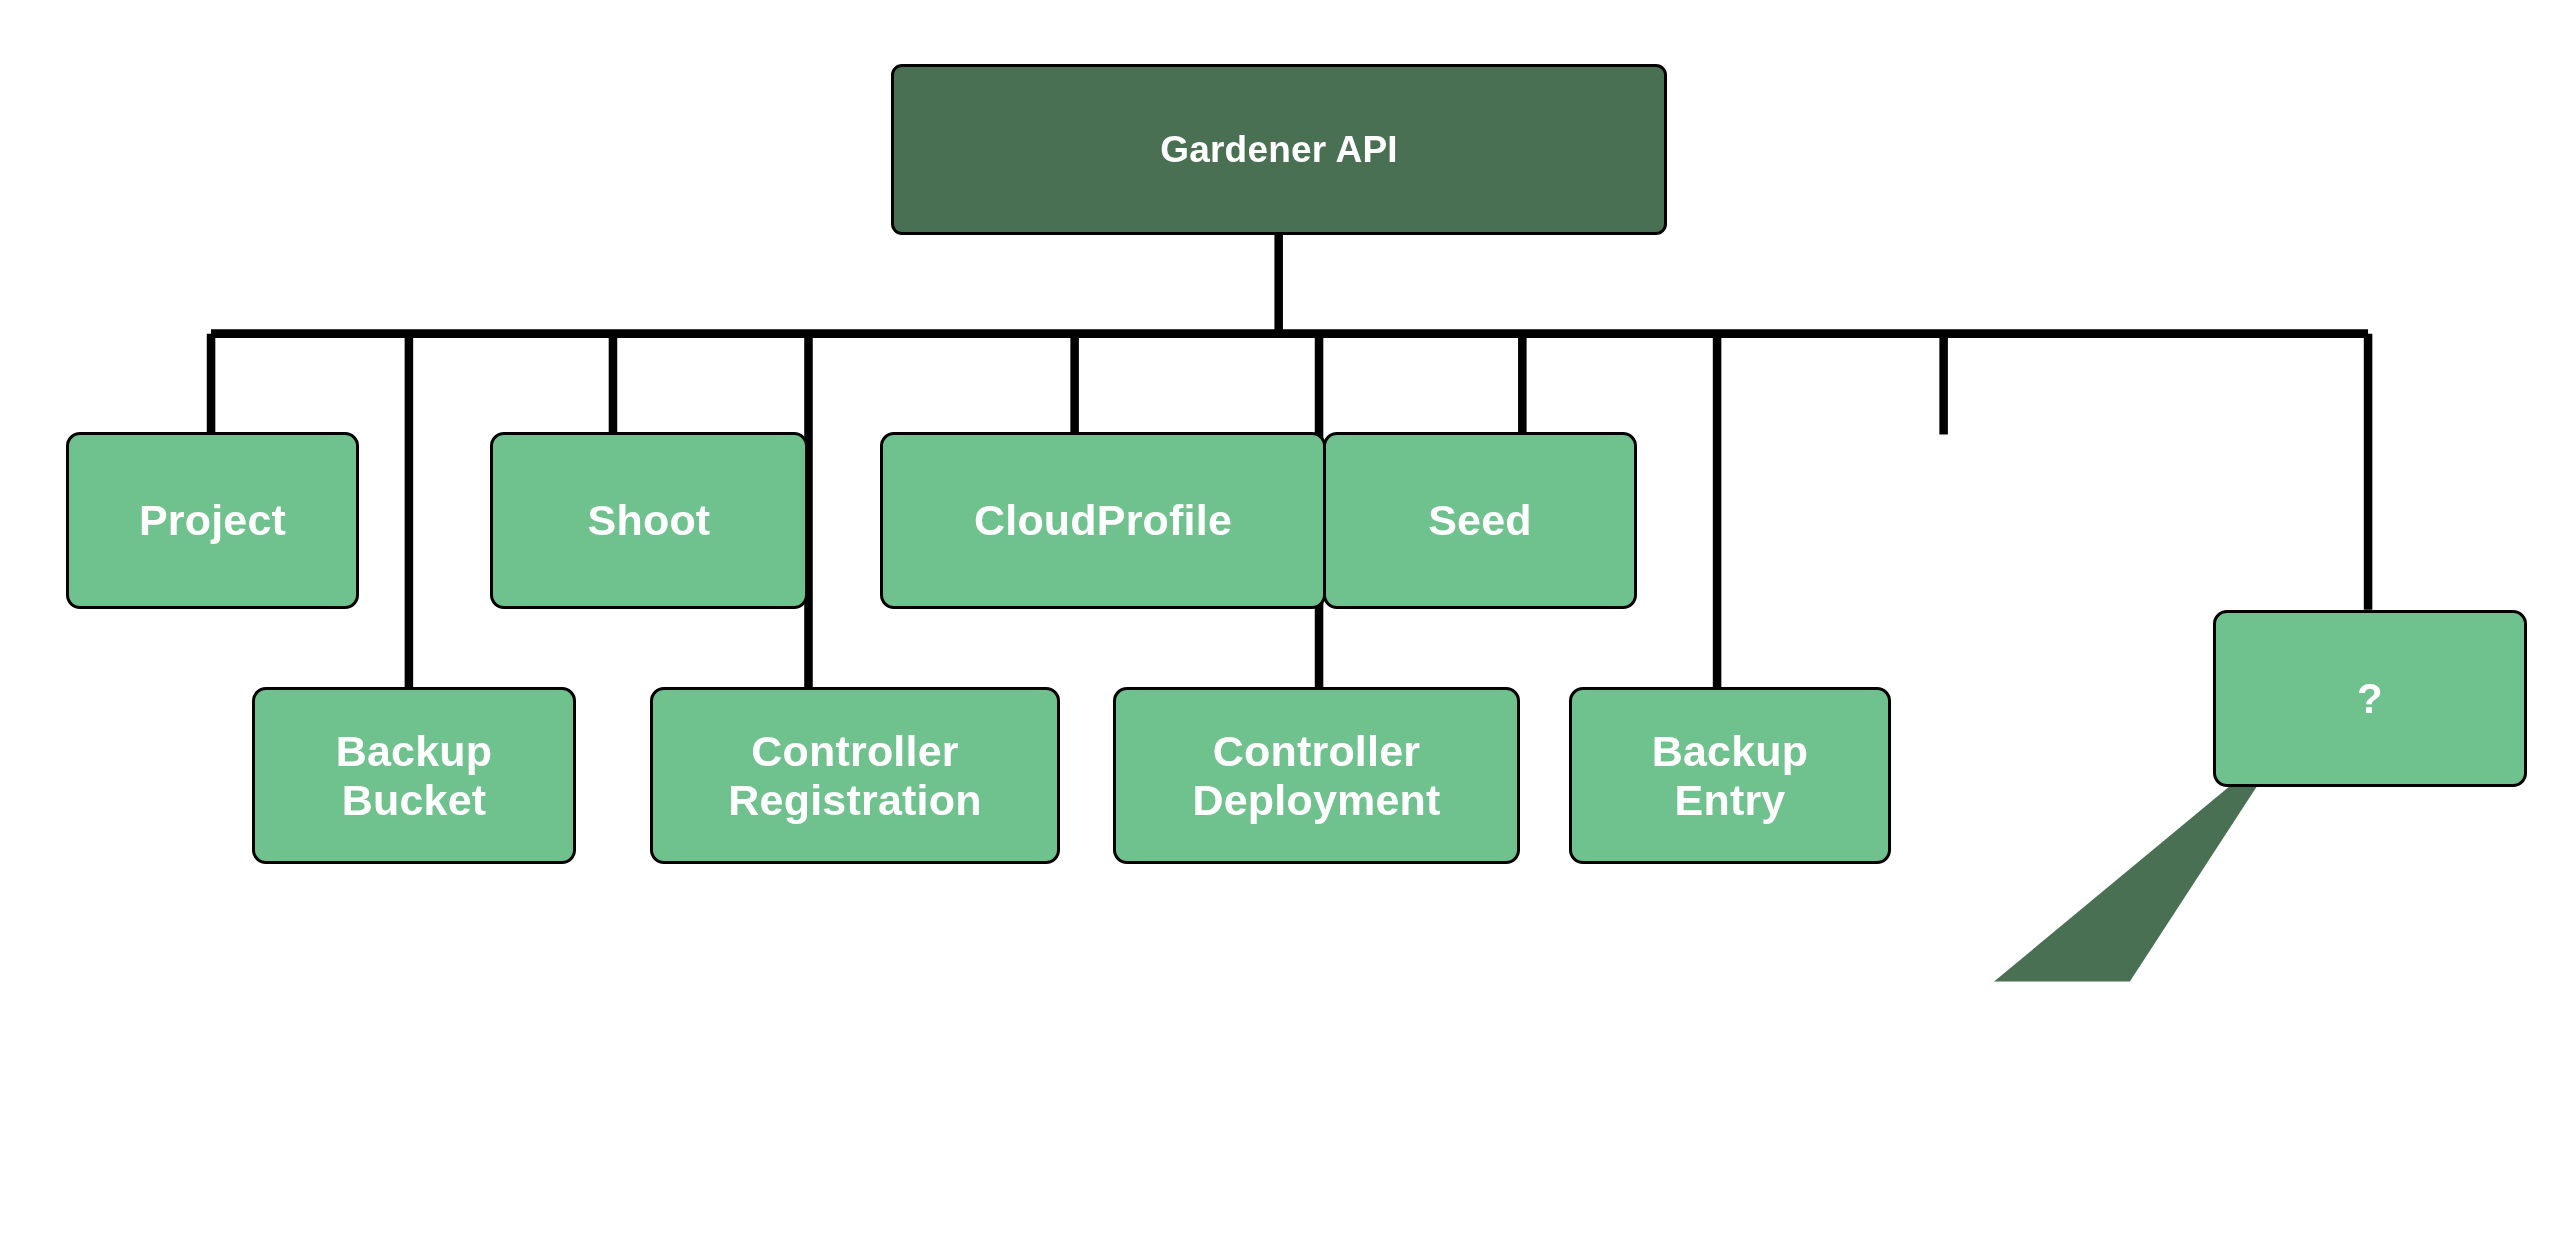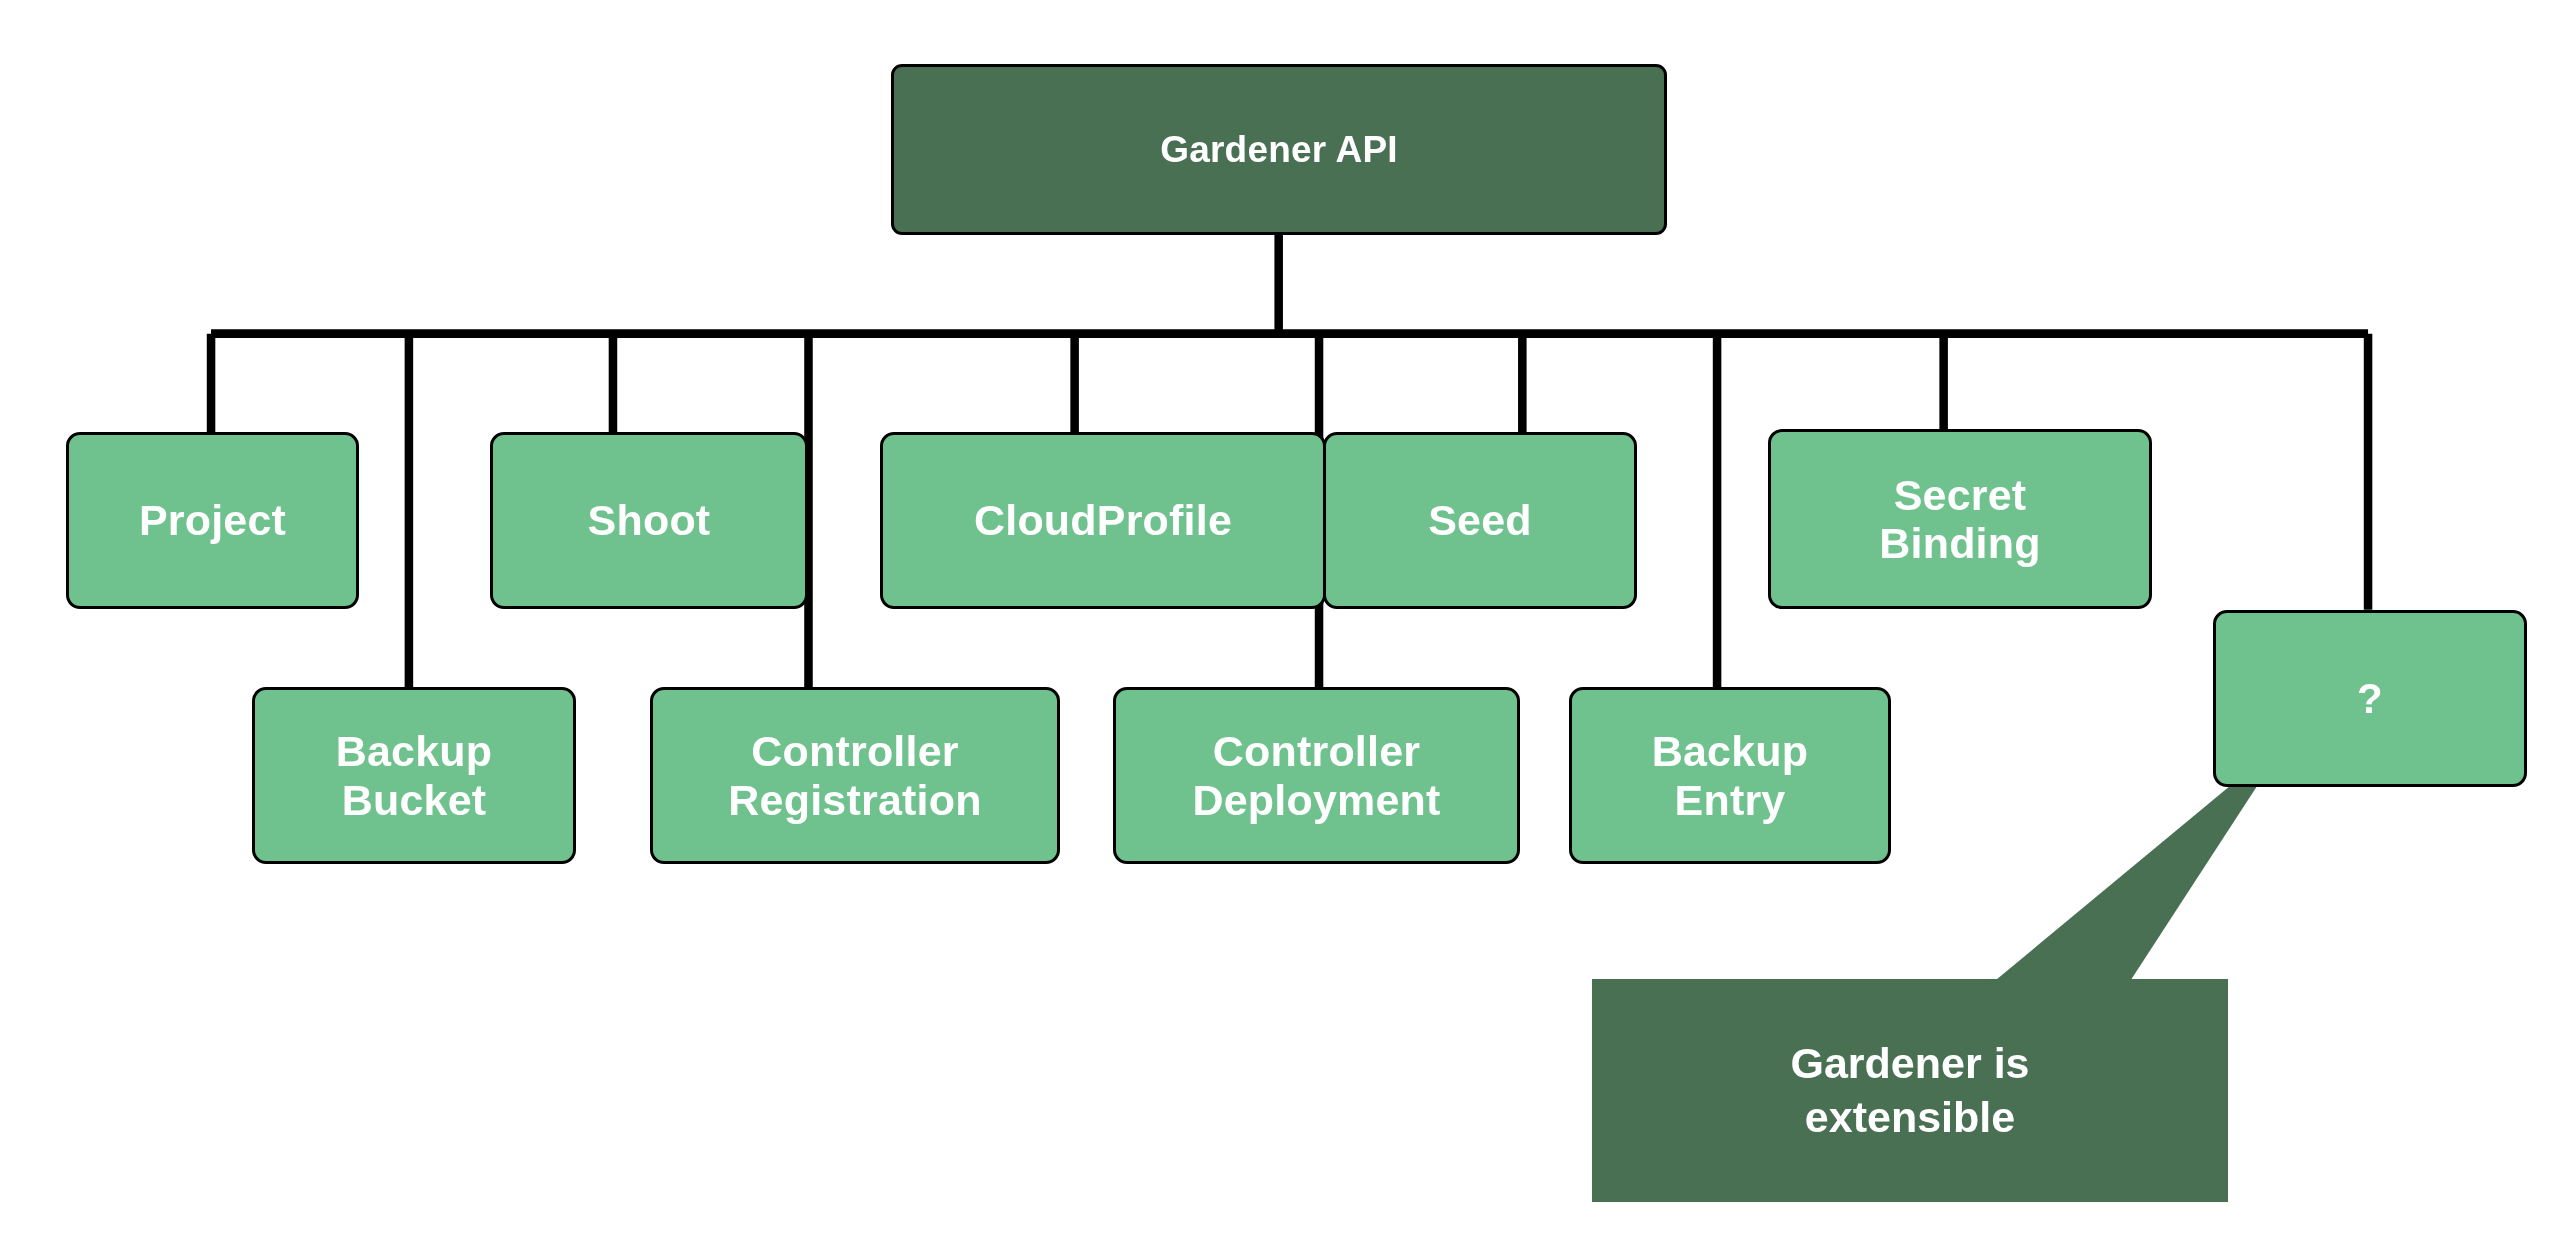--- a/index.html
+++ b/index.html
@@ -104,34 +104,30 @@
   <div class="node root" style="left:891px; top:64px; width:776px; height:171px;">Gardener API</div>
 
   <div class="node leaf" style="left:66px; top:432px; width:293px; height:177px;">Project</div>
 
   <div class="node leaf" style="left:454px; top:432px; width:318px; height:177px;margin-left:36px;">Shoot</div>
 
   <div class="node leaf" style="left:880px; top:432px; width:446px; height:177px;">CloudProfile</div>
 
   <div class="node leaf" style="left:1323px; top:432px; width:314px; height:177px;">Seed</div>
 
-  <div class="node leaf" style="left:1768px; top:429px; width:384px; height:180px;">Secret
-Binding</div>
 
   <div class="node leaf" style="left:252px; top:687px; width:324px; height:177px;">Backup
 Bucket</div>
 
   <div class="node leaf" style="left:650px; top:687px; width:410px; height:177px;">Controller
 Registration</div>
 
   <div class="node leaf" style="left:1113px; top:687px; width:407px; height:177px;">Controller
 Deployment</div>
 
   <div class="node leaf" style="left:1569px; top:687px; width:322px; height:177px;">Backup
 Entry</div>
 
   <div class="node unknown" style="left:2213px; top:610px; width:314px; height:177px;">?</div>
 
-  <div class="callout" style="left:1592px; top:979px; width:636px; height:223px;">Gardener is
-extensible</div>
 
 </div>
 
 
 </body></html>

